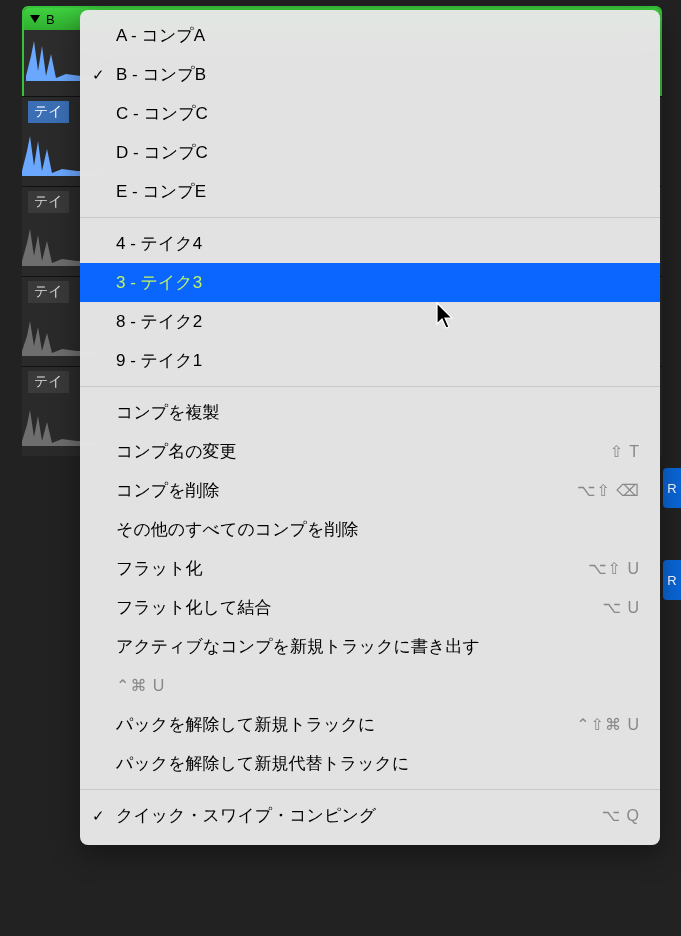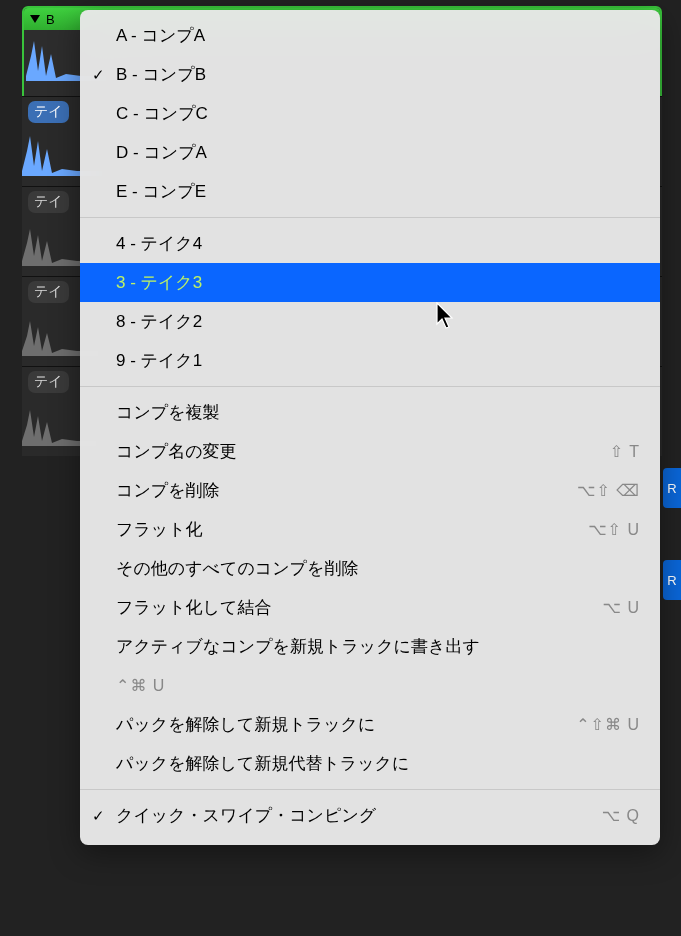--- a/index.html
+++ b/index.html
@@ -57,21 +57,21 @@
     background: #2a2a2a;
     border-top: 1px solid #111;
   }
   .take-label {
     position: absolute;
     left: 6px; top: 4px;
     background: #3b6fb5;
     color: #fff;
     font-size: 14px;
     padding: 2px 6px;
-    border-radius: 7px;
+    border-radius: 0;
   }
   .take-label.dim { background: #3a3a3a; color:#ddd; }
   .waveform {
     position: absolute;
     left: 0; bottom: 10px;
     width: 80px; height: 45px;
   }
   .wave-active { fill: #6aa8ff; }
   .wave-dim { fill: #6e6e6e; }
 
@@ -191,21 +191,21 @@
       <span class="label">A - コンプA</span>
     </div>
     <div class="menu-item">
       <span class="check">✓</span>
       <span class="label">B - コンプB</span>
     </div>
     <div class="menu-item">
       <span class="label">C - コンプC</span>
     </div>
     <div class="menu-item">
-      <span class="label">D - コンプA</span>
+      <span class="label">D - コンプC</span>
     </div>
     <div class="menu-item">
       <span class="label">E - コンプE</span>
     </div>
     <div class="menu-sep"></div>
     <div class="menu-item">
       <span class="label">4 - テイク4</span>
     </div>
     <div class="menu-item highlight">
       <span class="label">3 - テイク3</span>
@@ -222,25 +222,25 @@
     </div>
     <div class="menu-item">
       <span class="label">コンプ名の変更</span>
       <span class="shortcut">⇧ T</span>
     </div>
     <div class="menu-item">
       <span class="label">コンプを削除</span>
       <span class="shortcut">⌥⇧ ⌫</span>
     </div>
     <div class="menu-item">
+      <span class="label">その他のすべてのコンプを削除</span>
+    </div>
+    <div class="menu-item">
       <span class="label">フラット化</span>
       <span class="shortcut">⌥⇧ U</span>
-    </div>
-    <div class="menu-item">
-      <span class="label">その他のすべてのコンプを削除</span>
     </div>
     <div class="menu-item">
       <span class="label">フラット化して結合</span>
       <span class="shortcut">⌥ U</span>
     </div>
     <div class="menu-item">
       <span class="label">アクティブなコンプを新規トラックに書き出す</span>
     </div>
     <div class="menu-item">
       <span class="shortcut">⌃⌘ U</span>

